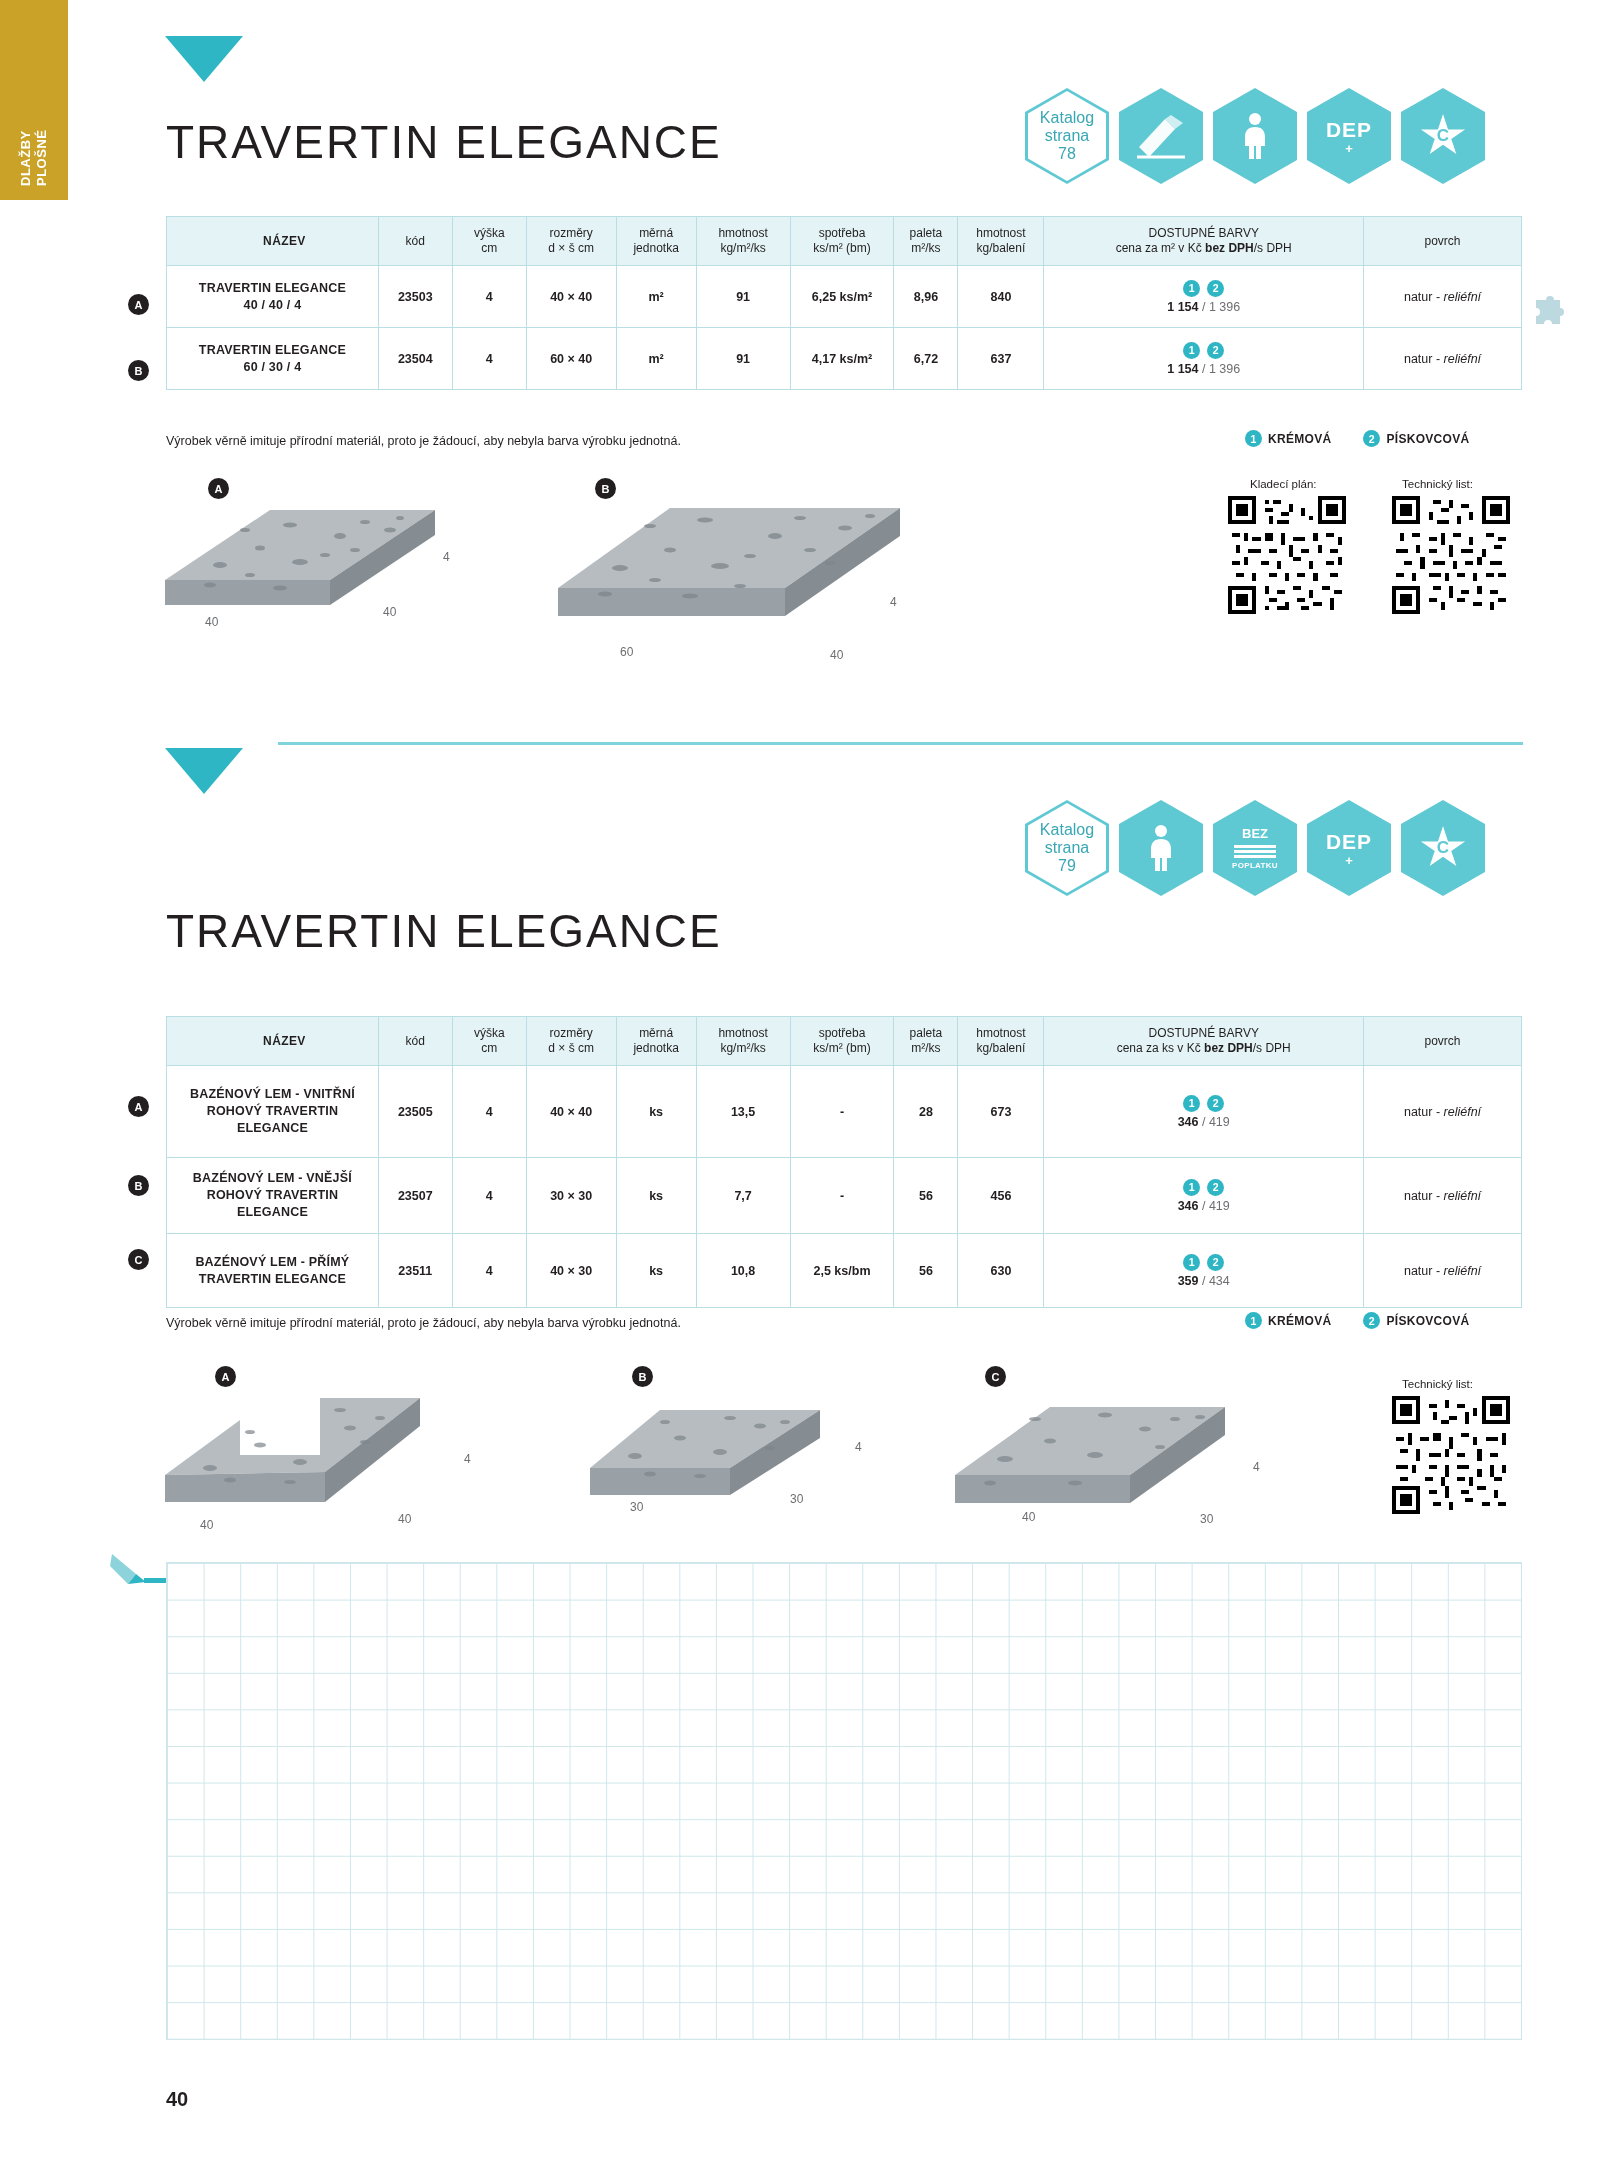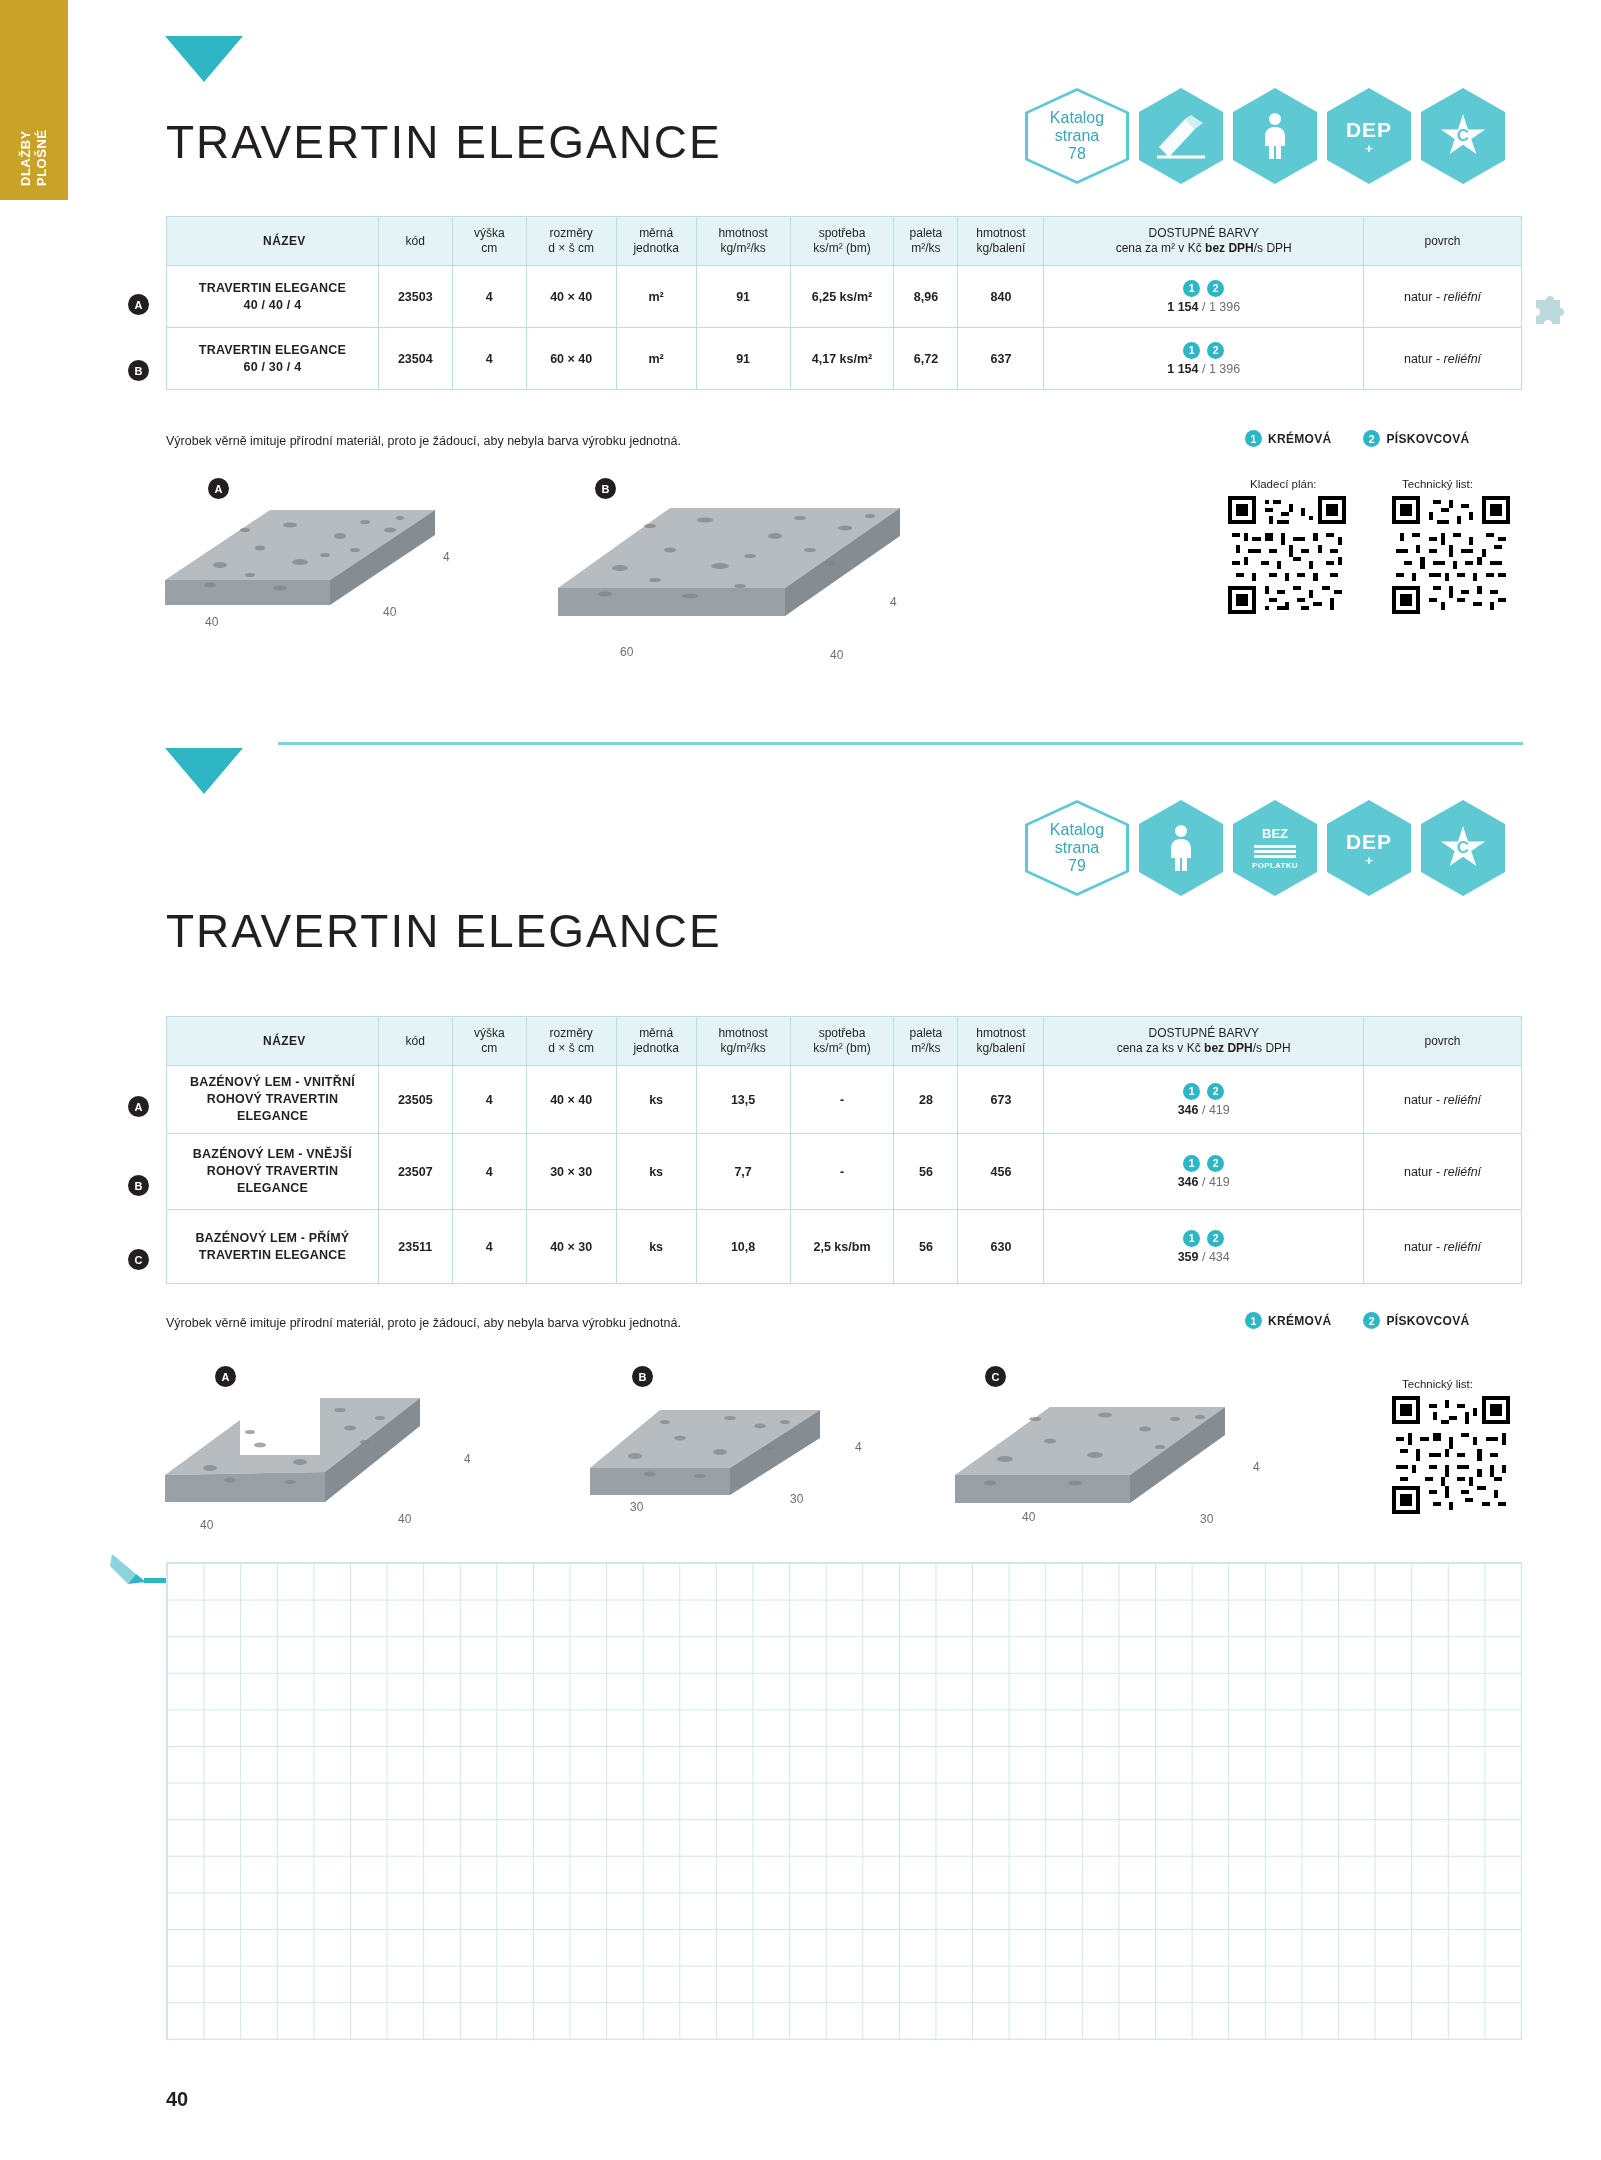--- a/index.html
+++ b/index.html
@@ -58,21 +58,21 @@
   .hexrow.r1 { left:1025px; top:88px; }
   .hexrow.r2 { left:1025px; top:800px; }
   .hex {
     width:84px; height:96px;
     background:#5ec8d3;
     clip-path: polygon(50% 0%, 100% 25%, 100% 75%, 50% 100%, 0% 75%, 0% 25%);
     display:flex; flex-direction:column; align-items:center; justify-content:center;
     color:#ffffff; position:relative;
   }
   .hex-outline-wrap {
-    width:104px; height:96px; position:relative;
+    width:84px; height:96px; position:relative;
   }
   .hex-outline-wrap .bg {
     position:absolute; inset:0; background:#5ec8d3;
     clip-path: polygon(50% 0%, 100% 25%, 100% 75%, 50% 100%, 0% 75%, 0% 25%);
   }
   .hex-outline-wrap .inner {
     position:absolute; inset:3px; background:#ffffff;
     clip-path: polygon(50% 0%, 100% 25%, 100% 75%, 50% 100%, 0% 75%, 0% 25%);
     display:flex; flex-direction:column; align-items:center; justify-content:center;
     color:#3aa7b4;
@@ -578,21 +578,21 @@
         <th><span>měrná</span><br><span>jednotka</span></th>
         <th><span>hmotnost</span><br><span>kg/m²/ks</span></th>
         <th><span>spotřeba</span><br><span>ks/m² (bm)</span></th>
         <th><span>paleta</span><br><span>m²/ks</span></th>
         <th><span>hmotnost</span><br><span>kg/balení</span></th>
         <th><span>DOSTUPNÉ BARVY</span><br><span>cena za ks v Kč </span><b>bez DPH</b><span>/s DPH</span></th>
         <th>povrch</th>
       </tr>
     </thead>
     <tbody>
-      <tr style="height:68px">
+      <tr style="height:92px">
         <td class="name"><span>BAZÉNOVÝ LEM - VNITŘNÍ</span><br><span>ROHOVÝ TRAVERTIN</span><br><span>ELEGANCE</span></td>
         <td class="b">23505</td>
         <td class="b">4</td>
         <td class="b">40 × 40</td>
         <td class="b">ks</td>
         <td class="b">13,5</td>
         <td class="b">-</td>
         <td class="b">28</td>
         <td class="b">673</td>
         <td class="colors-cell">

